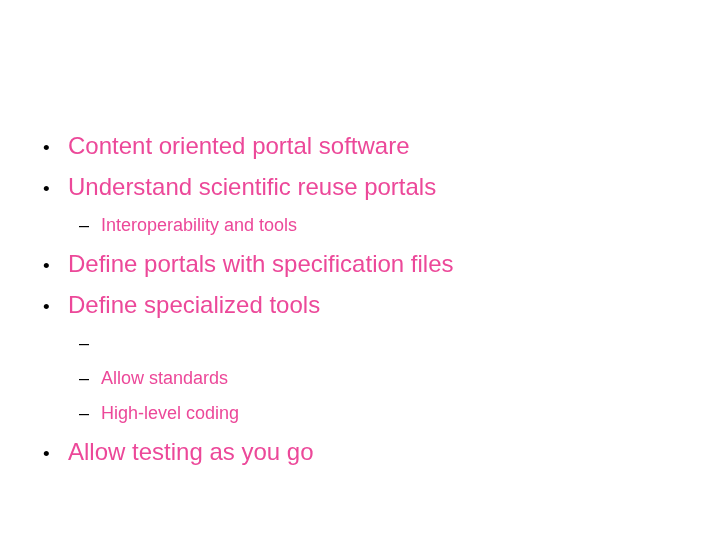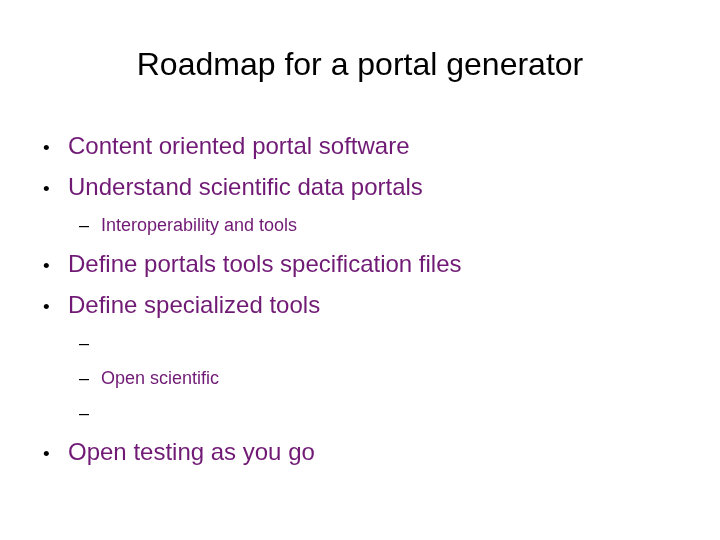--- a/index.html
+++ b/index.html
@@ -64,76 +64,76 @@
     width: 25px;
     font-size: 19px;
   }
   .level2 .marker {
     width: 22px;
     font-size: 18px;
   }
   .bullet-text {
     flex: 0 1 auto;
     white-space: nowrap;
-    color: #701a75;
+    color: #ec4899;
   }
   .spacer-sm {
     height: 1px;
   }
 </style>
 </head>
 <body>
 
 <div class="slide">
 
-  <div class="slide-title">Roadmap for a portal generator</div>
 
   <div class="body-area">
 
     <div class="bullet-row level1">
       <span class="marker">•</span>
       <span class="bullet-text">Content oriented portal software</span>
     </div>
 
     <div class="bullet-row level1">
       <span class="marker">•</span>
-      <span class="bullet-text">Understand scientific data portals</span>
+      <span class="bullet-text">Understand scientific reuse portals</span>
     </div>
 
     <div class="bullet-row level2">
       <span class="marker">–</span>
       <span class="bullet-text">Interoperability and tools</span>
     </div>
 
     <div class="spacer-sm"></div>
 
     <div class="bullet-row level1">
       <span class="marker">•</span>
-      <span class="bullet-text">Define portals tools specification files</span>
+      <span class="bullet-text">Define portals with specification files</span>
     </div>
 
     <div class="bullet-row level1">
       <span class="marker">•</span>
       <span class="bullet-text">Define specialized tools</span>
     </div>
 
     <div class="bullet-row level2 tight">
       <span class="marker">–</span>
     </div>
 
     <div class="bullet-row level2 tight">
       <span class="marker">–</span>
-      <span class="bullet-text">Open scientific</span>
+      <span class="bullet-text">Allow standards</span>
     </div>
 
     <div class="bullet-row level2 tight">
       <span class="marker">–</span>
+      <span class="bullet-text">High-level coding</span>
     </div>
 
     <div class="spacer-sm"></div>
 
     <div class="bullet-row level1">
       <span class="marker">•</span>
-      <span class="bullet-text">Open testing as you go</span>
+      <span class="bullet-text">Allow testing as you go</span>
     </div>
 
   </div>
 </div>
 
 </body></html>

